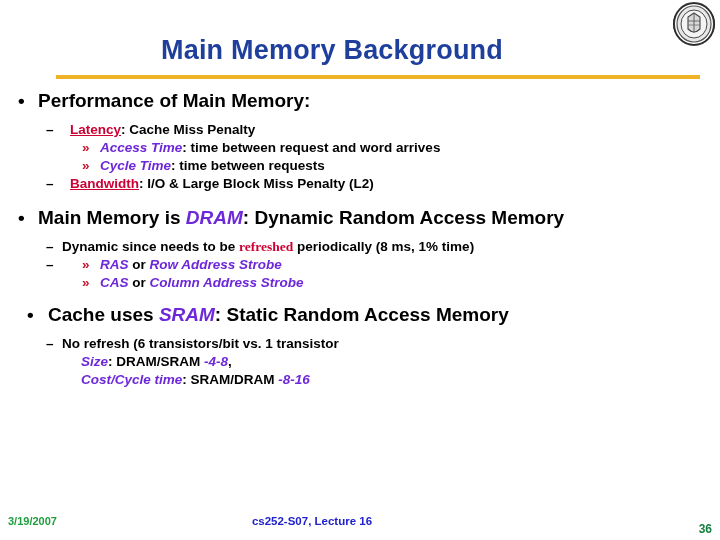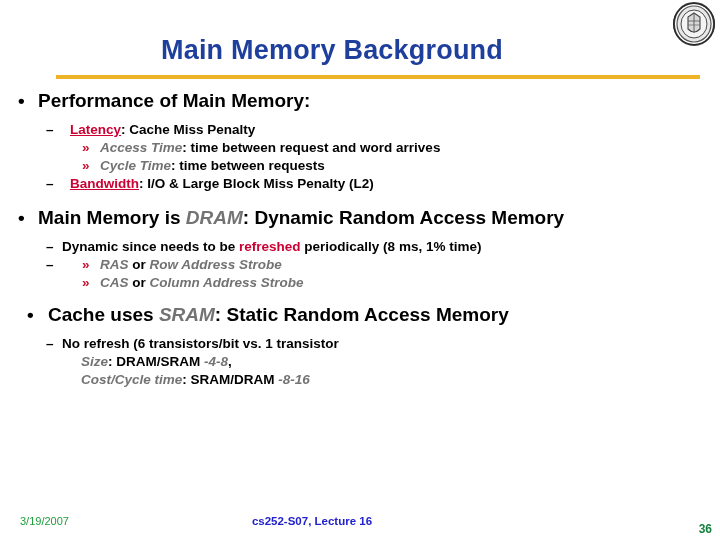--- a/index.html
+++ b/index.html
@@ -108,35 +108,35 @@
   
   .cont {
     position: relative;
     font-size: 13.5px;
     font-weight: bold;
     padding-left: 81px;
     line-height: 1.32;
     white-space: nowrap;
   }
 
-  .red { color: #CC0033; }
-  .red-i { color: #737373; font-style: italic; text-align: right; }
+  .red { color: #CC0033; font-family: Liberation Serif, serif; }
+  .red-i { color: #6d28d9; font-style: italic; text-align: right; }
   .red-u { color: #CC0033; text-decoration: underline; margin-left: 8px; }
 
   .gap-sm { height: 7px; }
   .gap-md { height: 12px; }
   .gap-lg { height: 14px; }
 
   
   .footer-date {
     position: absolute;
-    left: 20px;
+    left: 8px;
     top: 515px;
     font-size: 11px;
-    font-weight: normal;
+    font-weight: bold;
     color: #1E9E3C;
   }
   .footer-center {
     position: absolute;
     left: 0;
     top: 515px;
     width: 624px;
     text-align: center;
     font-size: 11.5px;
     font-weight: bold;

